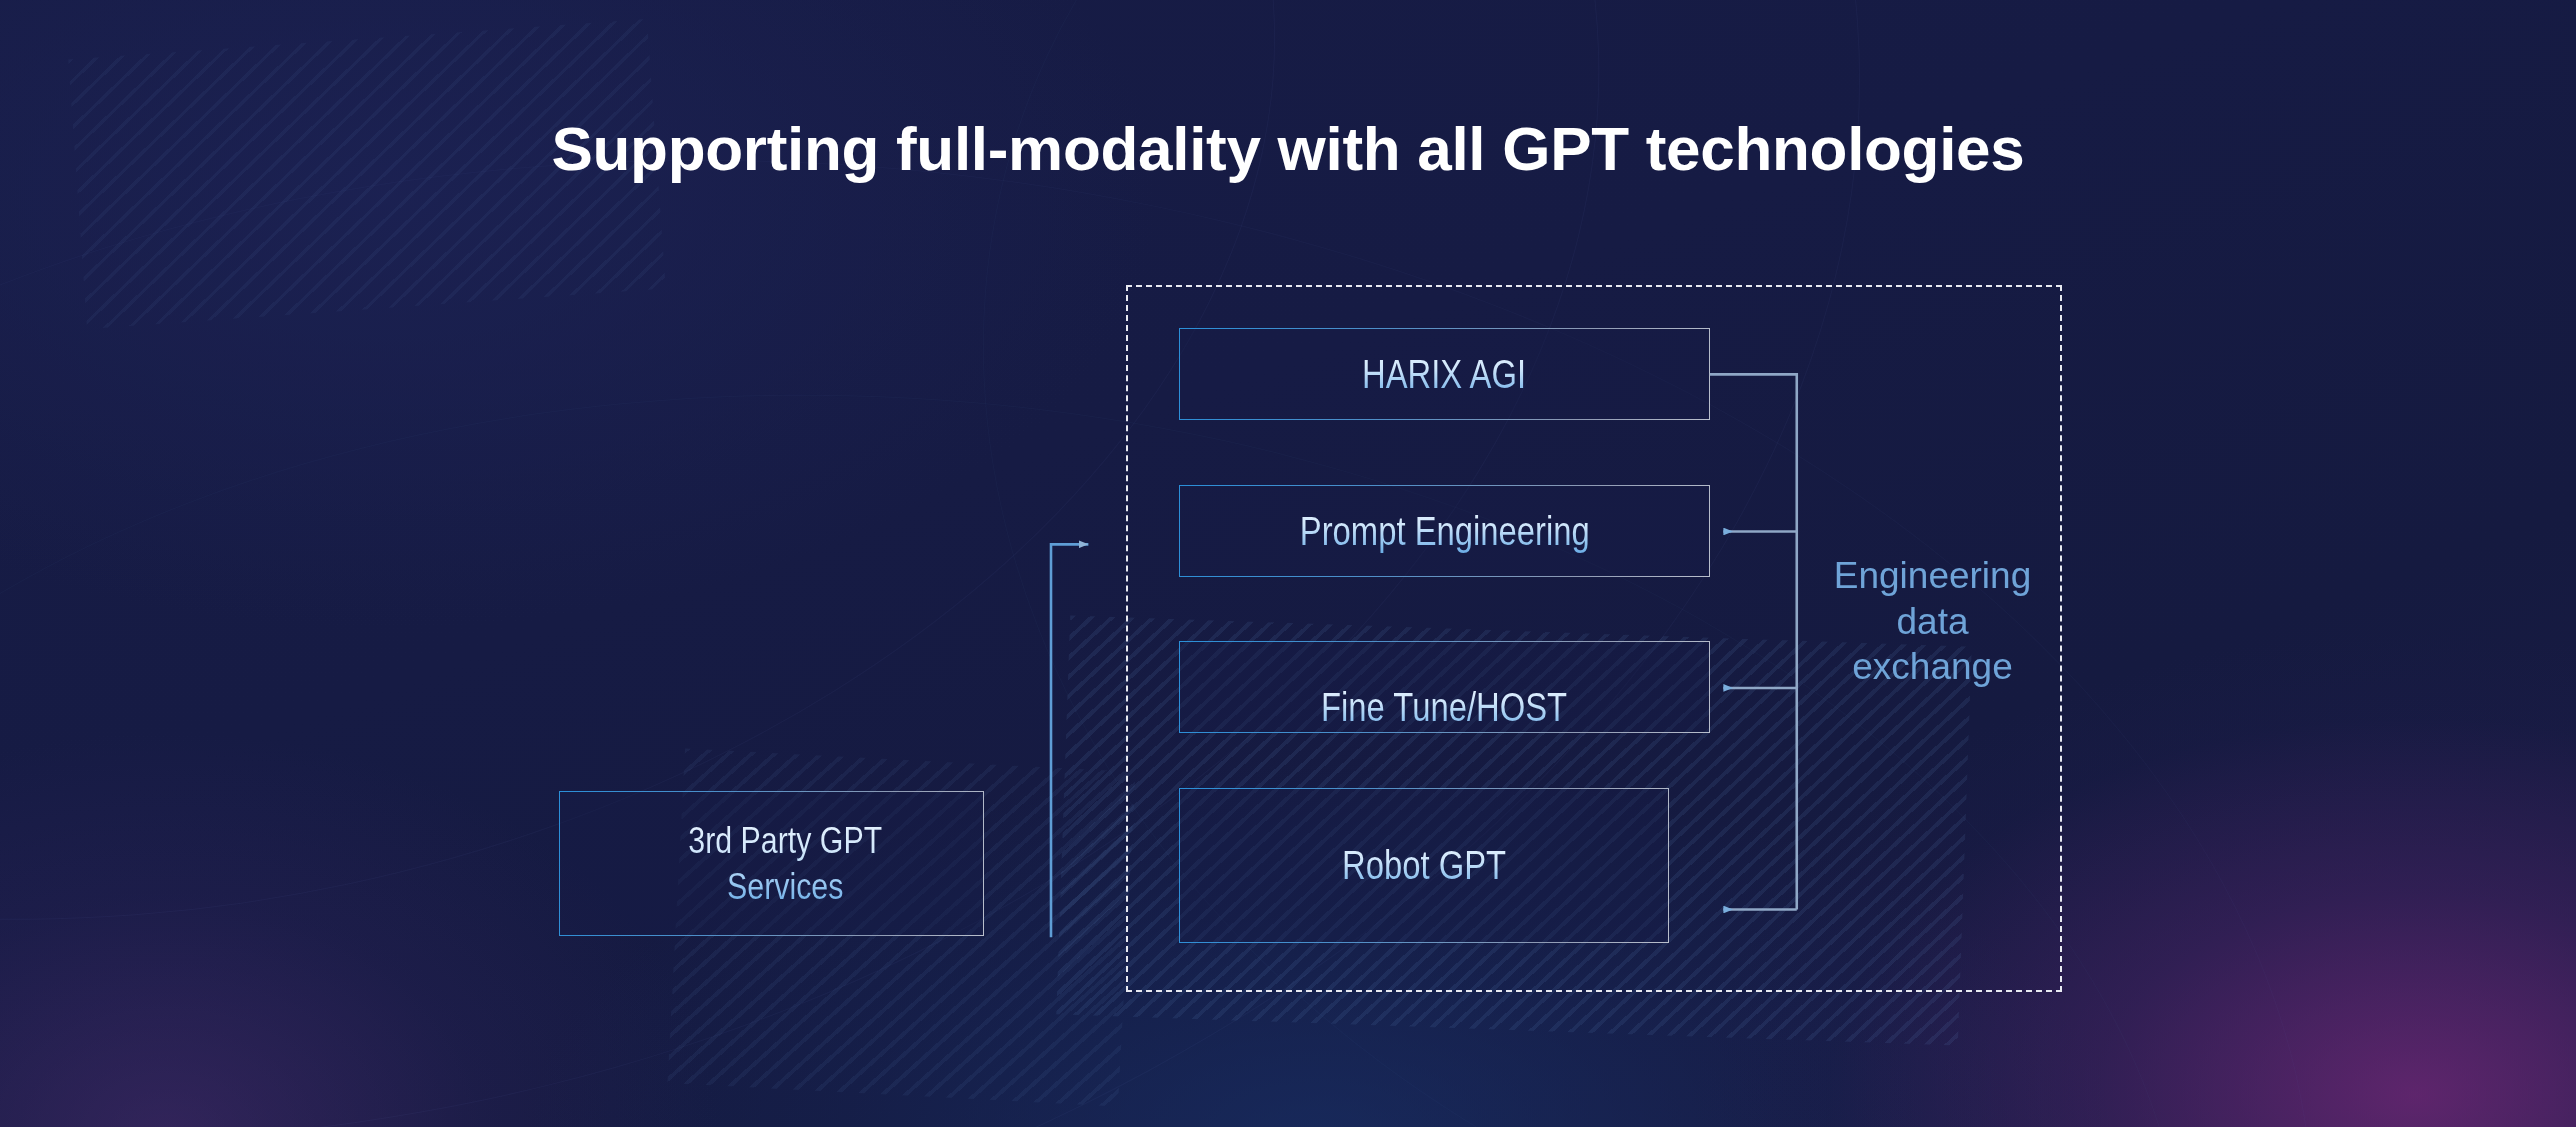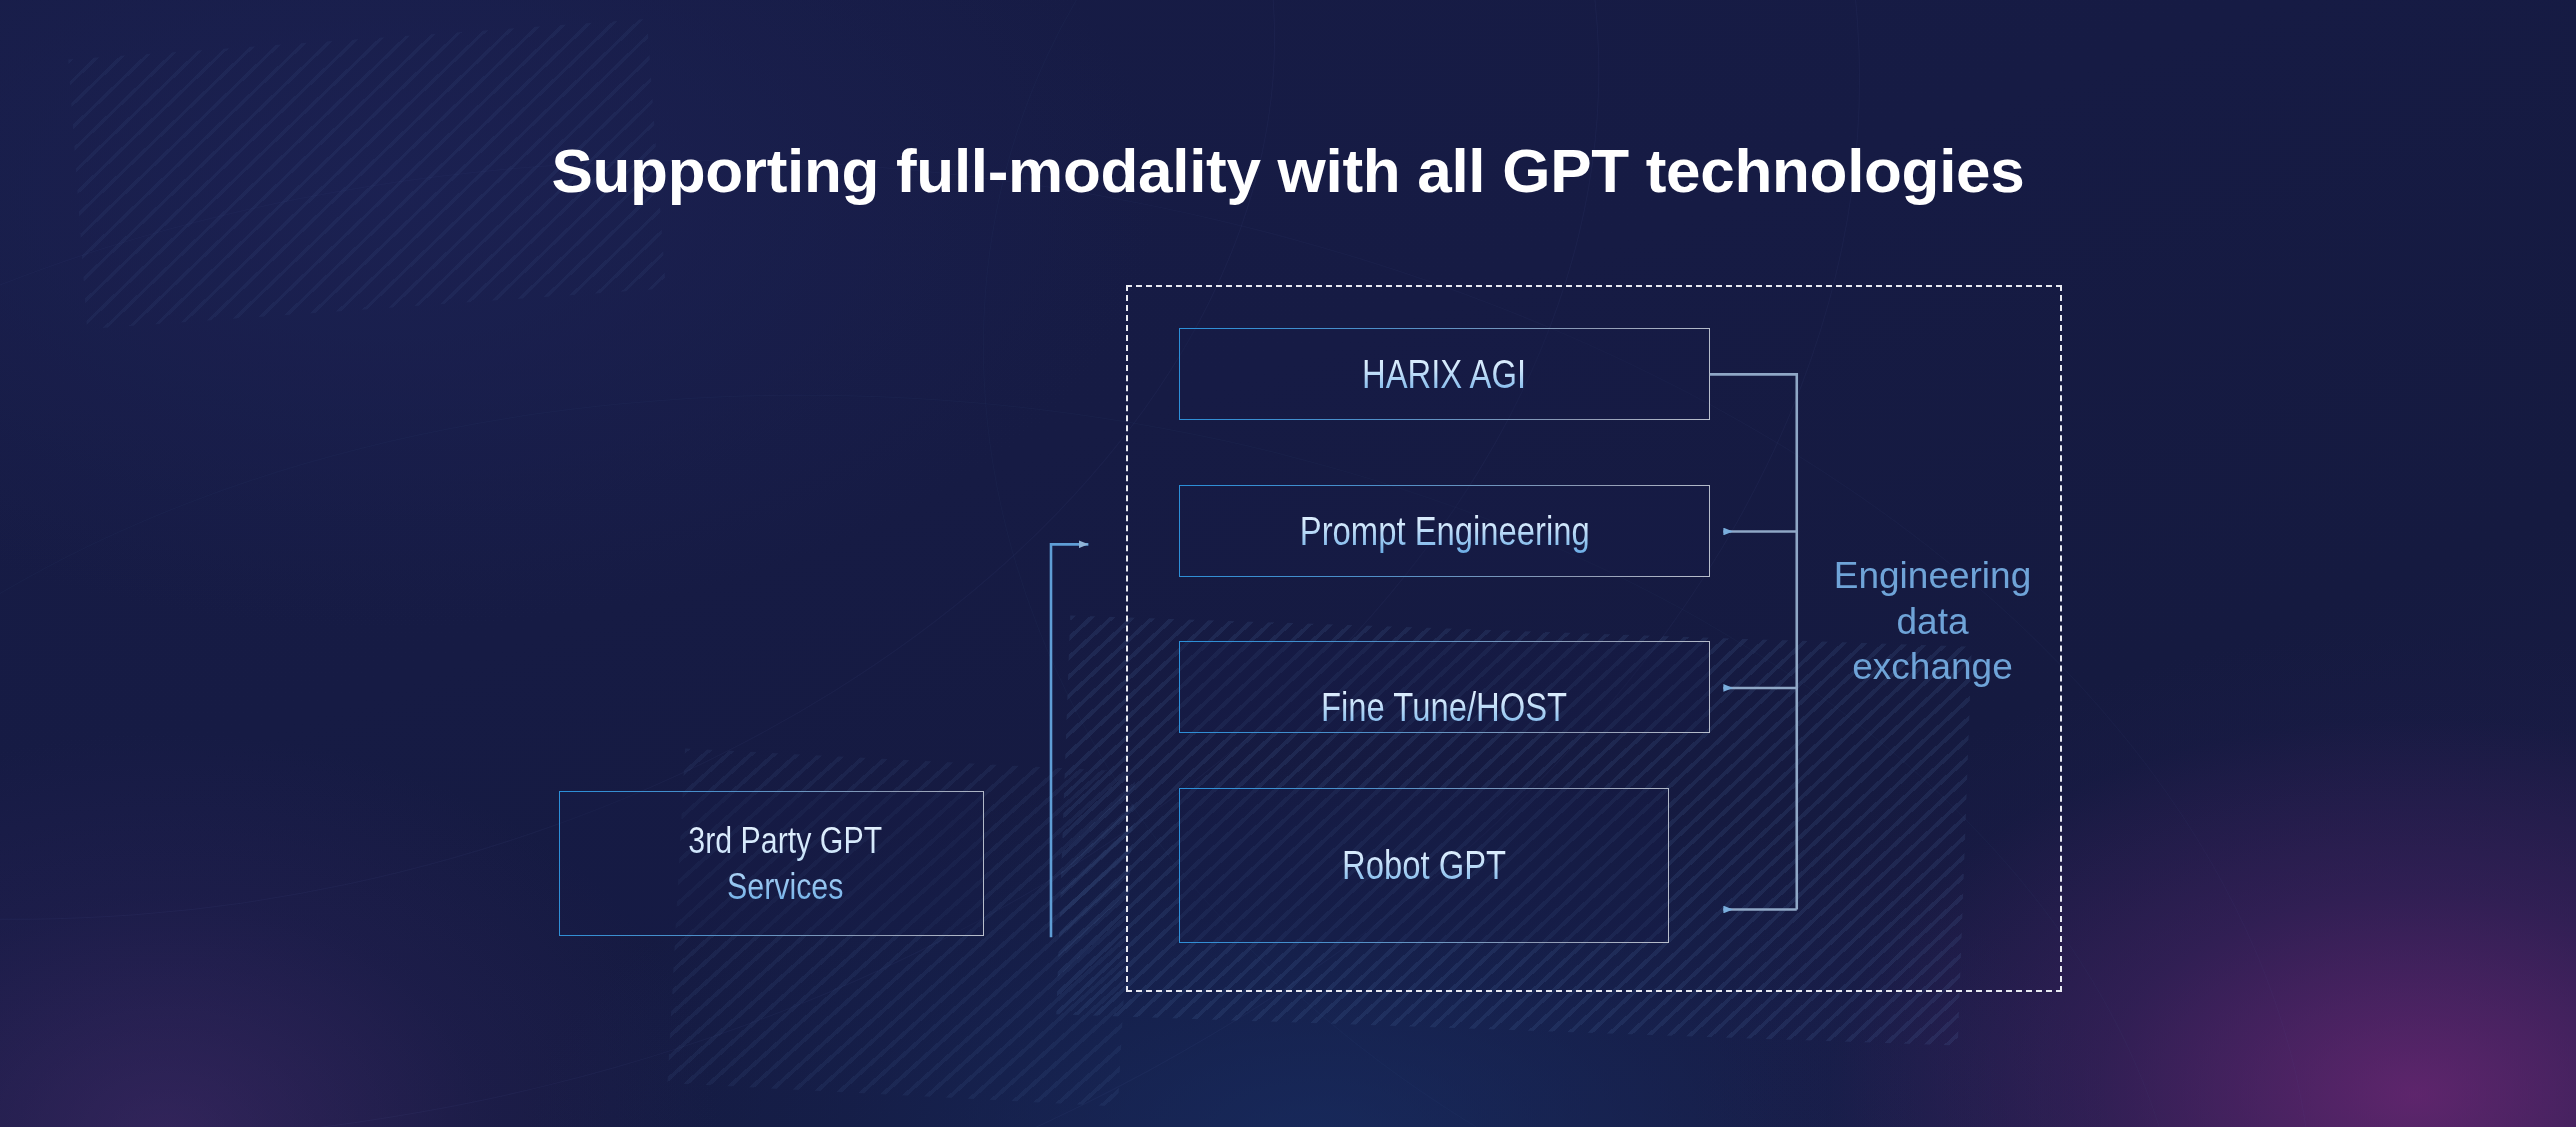--- a/index.html
+++ b/index.html
@@ -39,21 +39,20 @@
   .dl3 { left:77px; top:39px; width:580px; height:270px; transform:rotate(-4deg);
          background-image:repeating-linear-gradient(140deg, rgba(110,160,220,0.06) 0 3.2px, rgba(110,160,220,0) 3.2px 16.7px); }
 
   
   #title {
     position:absolute; left:0; top:113px; width:2576px;
     text-align:center;
     font-size:62px; font-weight:bold; color:#ffffff;
     letter-spacing:-0.3px;
     font-family:"Liberation Sans", sans-serif;
-    margin-top:22px;
   }
 
   
   #dashed-zone {
     position:absolute; left:1126px; top:285px;
     width:936px; height:707px;
     border:2.6px dashed #e8eaf2;
     pointer-events:none;
   }
 

